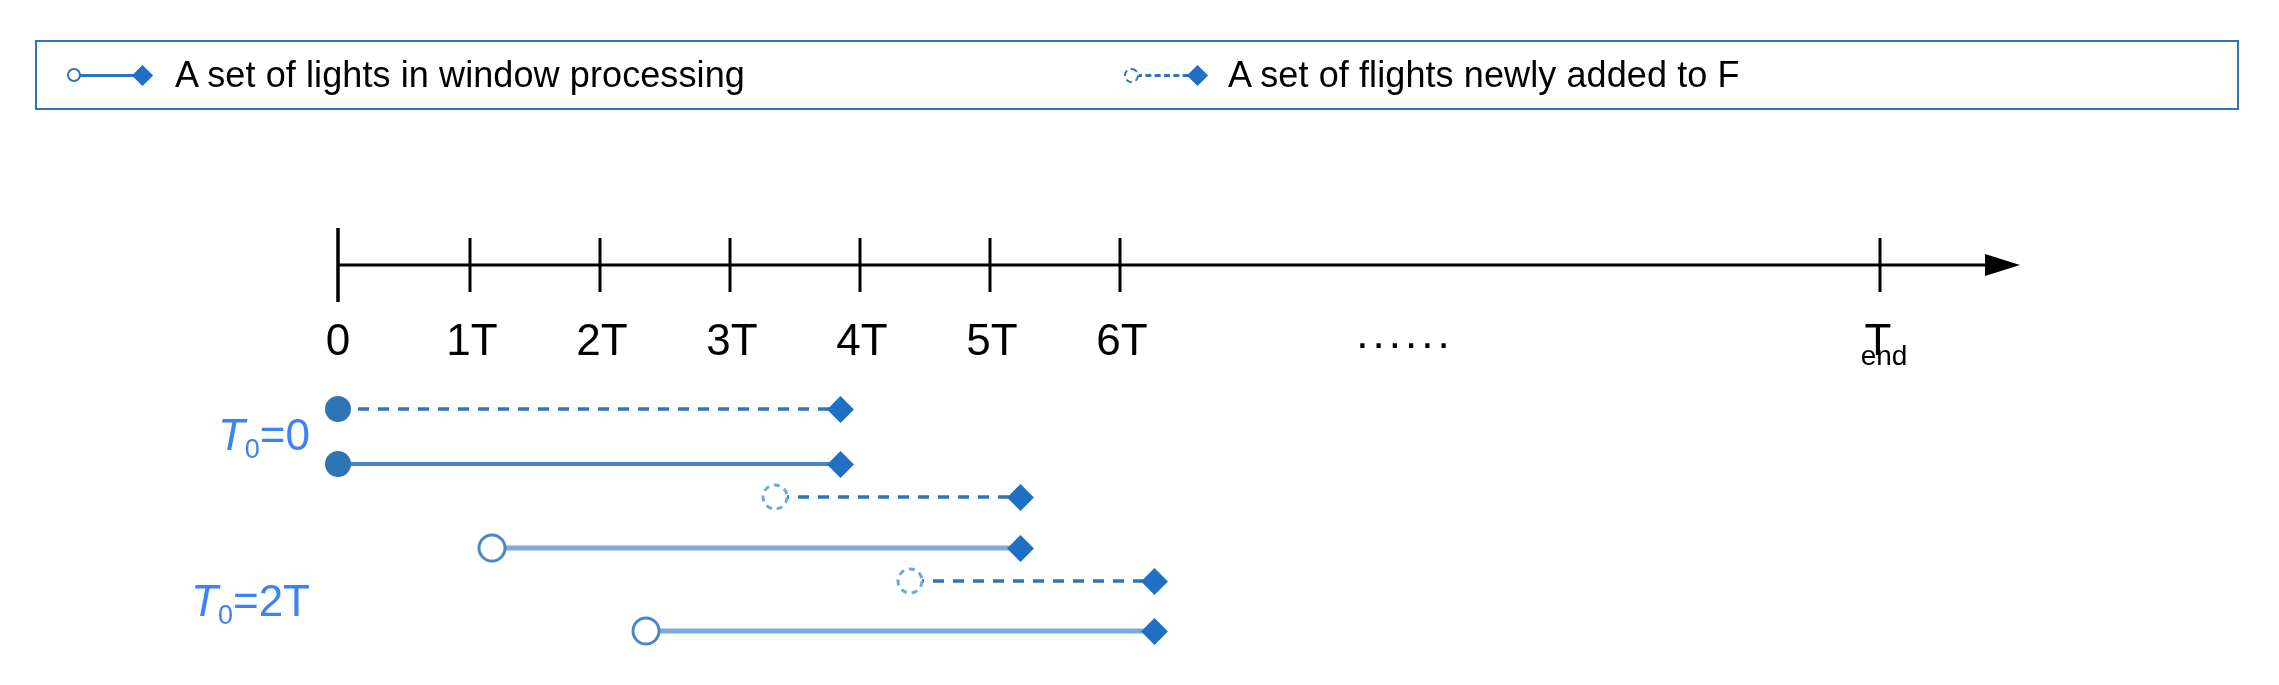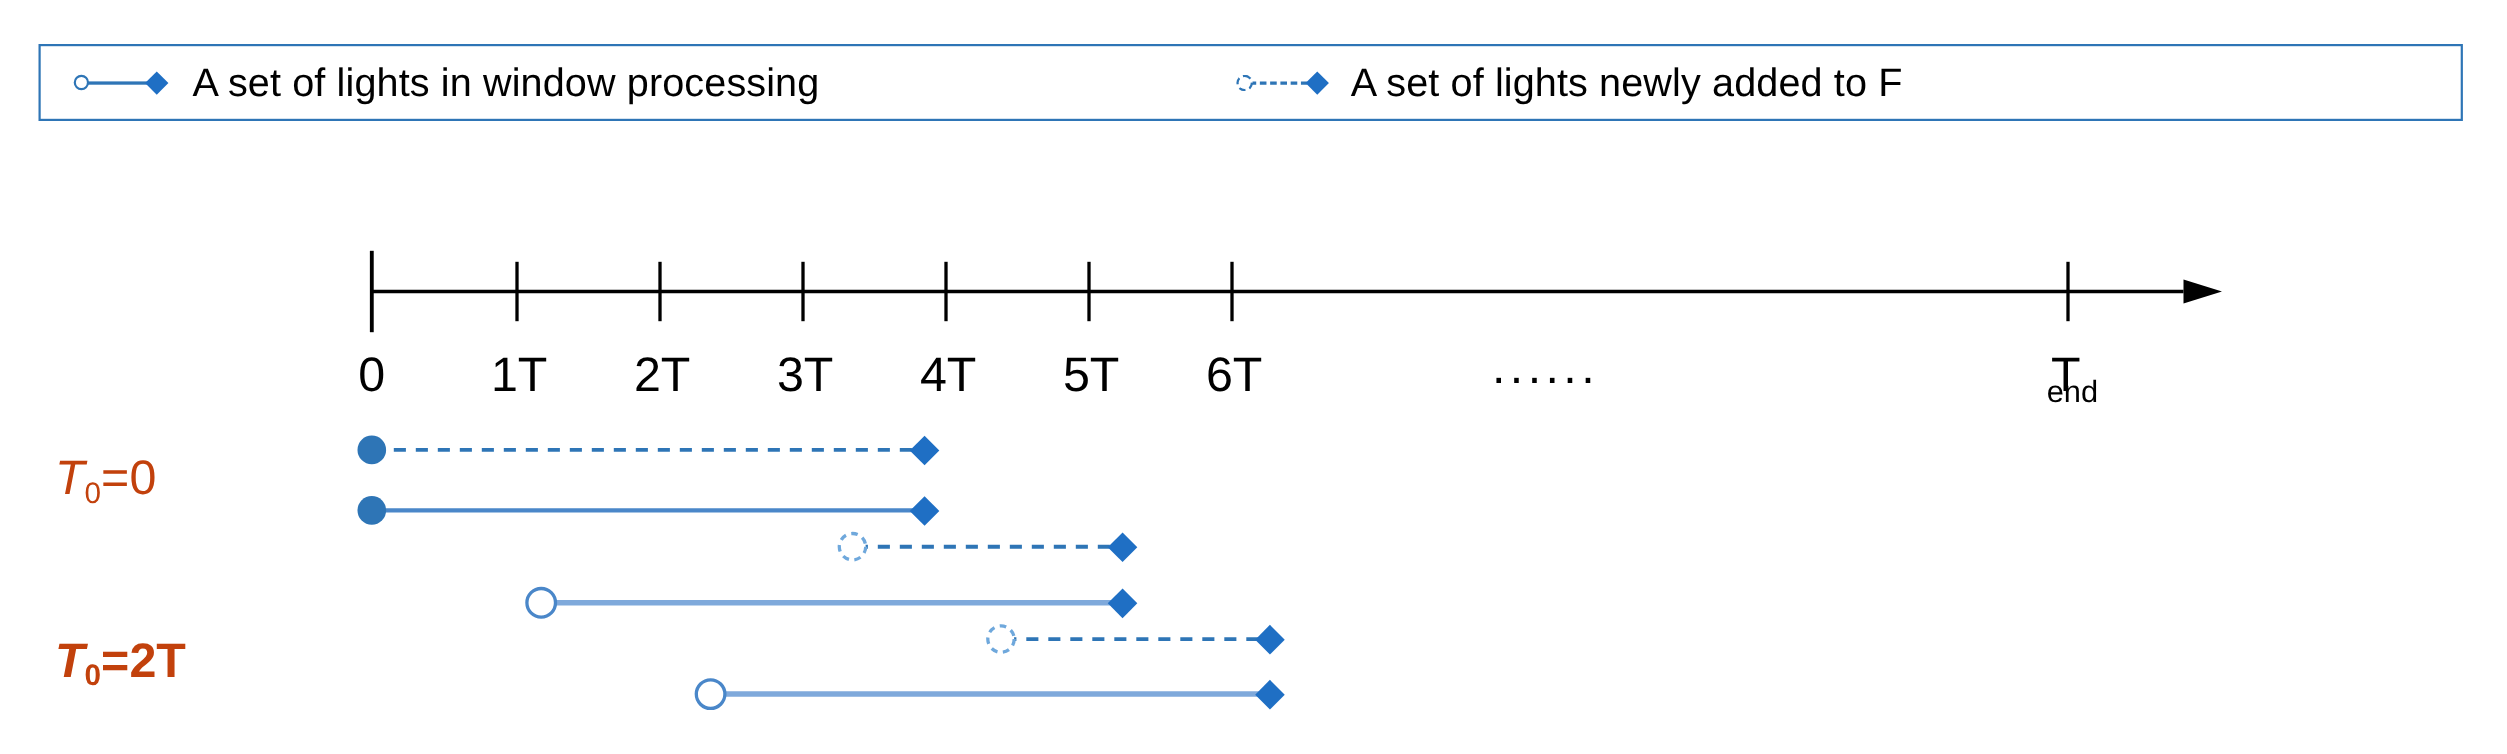--- a/index.html
+++ b/index.html
@@ -127,22 +127,23 @@
     fill: #000000;
     letter-spacing: 4px;
     font-family: "Liberation Sans", sans-serif;
     text-anchor: middle;
   }
 
   
   .row-label {
     position: absolute;
     font-size: 44px;
-    color: #c2410c;
+    color: #3b82f6;
     white-space: nowrap;
+    text-align: right;
     width: 260px;
   }
   .row-label .it {
     font-style: italic;
   }
   .row-label sub {
     font-size: 27px;
     vertical-align: baseline;
     position: relative;
     top: 8px;
@@ -163,31 +164,31 @@
       </div>
       <span class="legend-label">A set of lights in window processing</span>
     </div>
 
     <div class="legend-item legend-item-2">
       <div class="legend-sample legend-sample-2">
         <div class="samp-line-dashed"></div>
         <div class="samp-circle-dashed"></div>
         <div class="samp-diamond"></div>
       </div>
-      <span class="legend-label">A set of lights newly added to F</span>
+      <span class="legend-label">A set of flights newly added to F</span>
     </div>
 
   </div>
 
   <div class="row-label" style="left:50px; top:410px;">
     <span class="it">T</span><sub>0</sub><span>=0</span>
   </div>
 
 
-  <div class="row-label" style="left:50px; top:576px;font-weight:bold;">
+  <div class="row-label" style="left:50px; top:576px;">
     <span class="it">T</span><sub>0</sub><span>=2T</span>
   </div>
 
   <svg id="timeline" width="2279" height="685">
 
     <line x1="338" y1="265" x2="1985" y2="265" stroke="#000000" stroke-width="3"></line>
 
     <polygon points="1985,254 2020,265 1985,276" fill="#000000"></polygon>
 
     <line x1="338" y1="228" x2="338" y2="302" stroke="#000000" stroke-width="3.5"></line>

